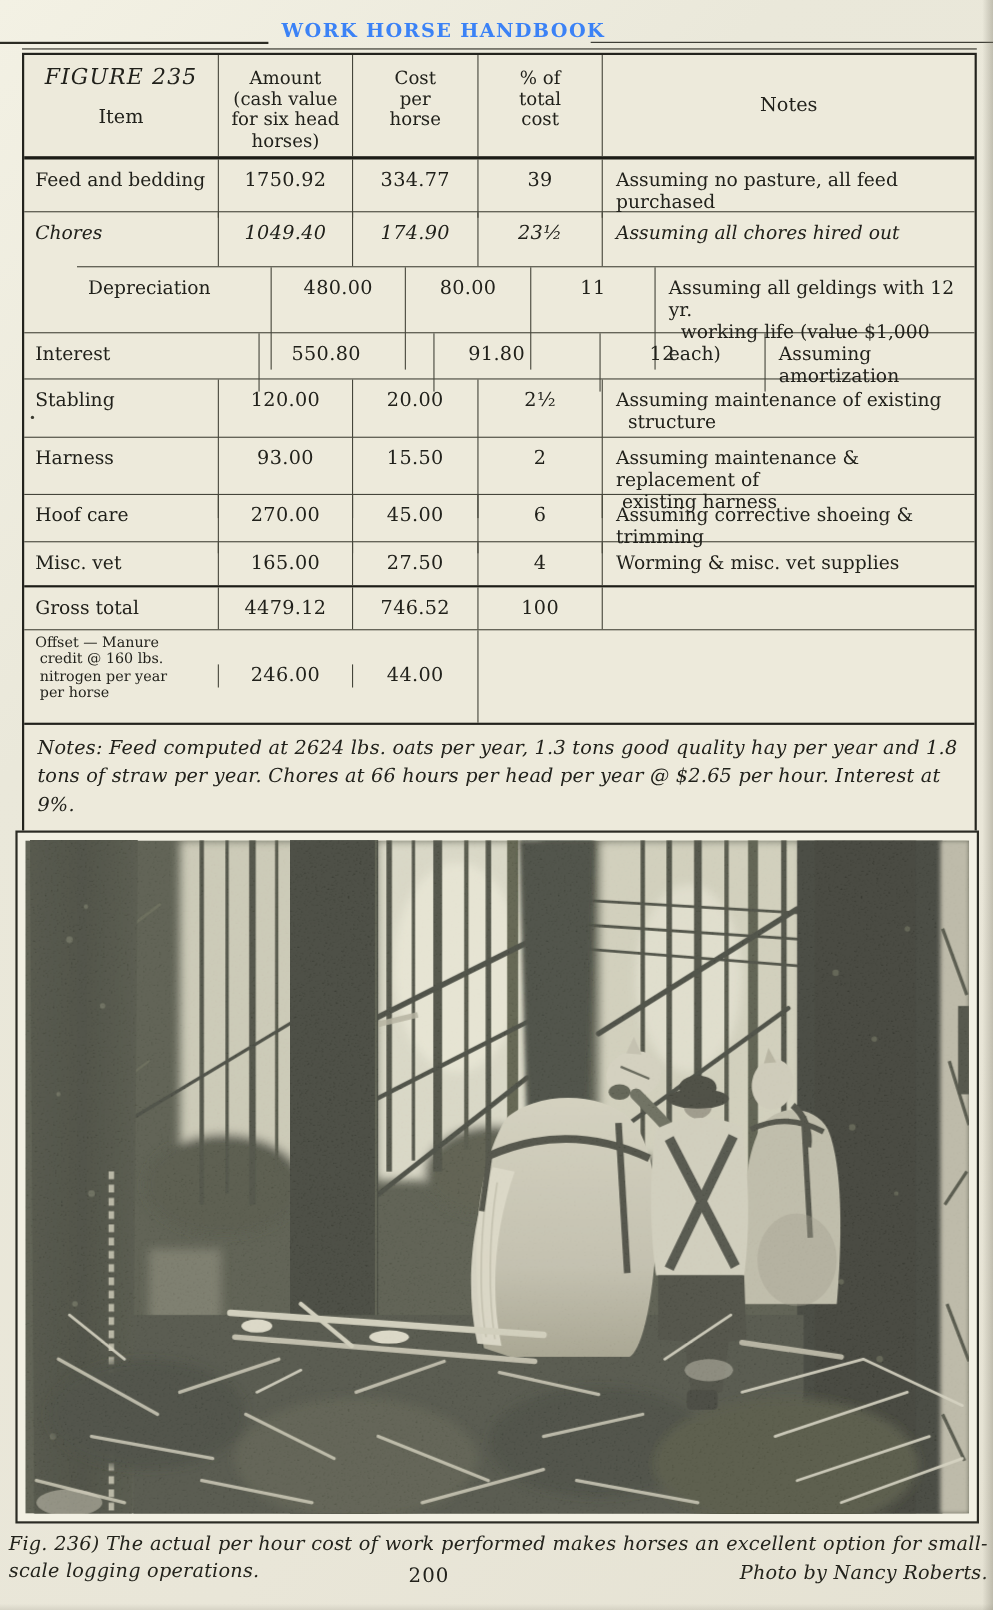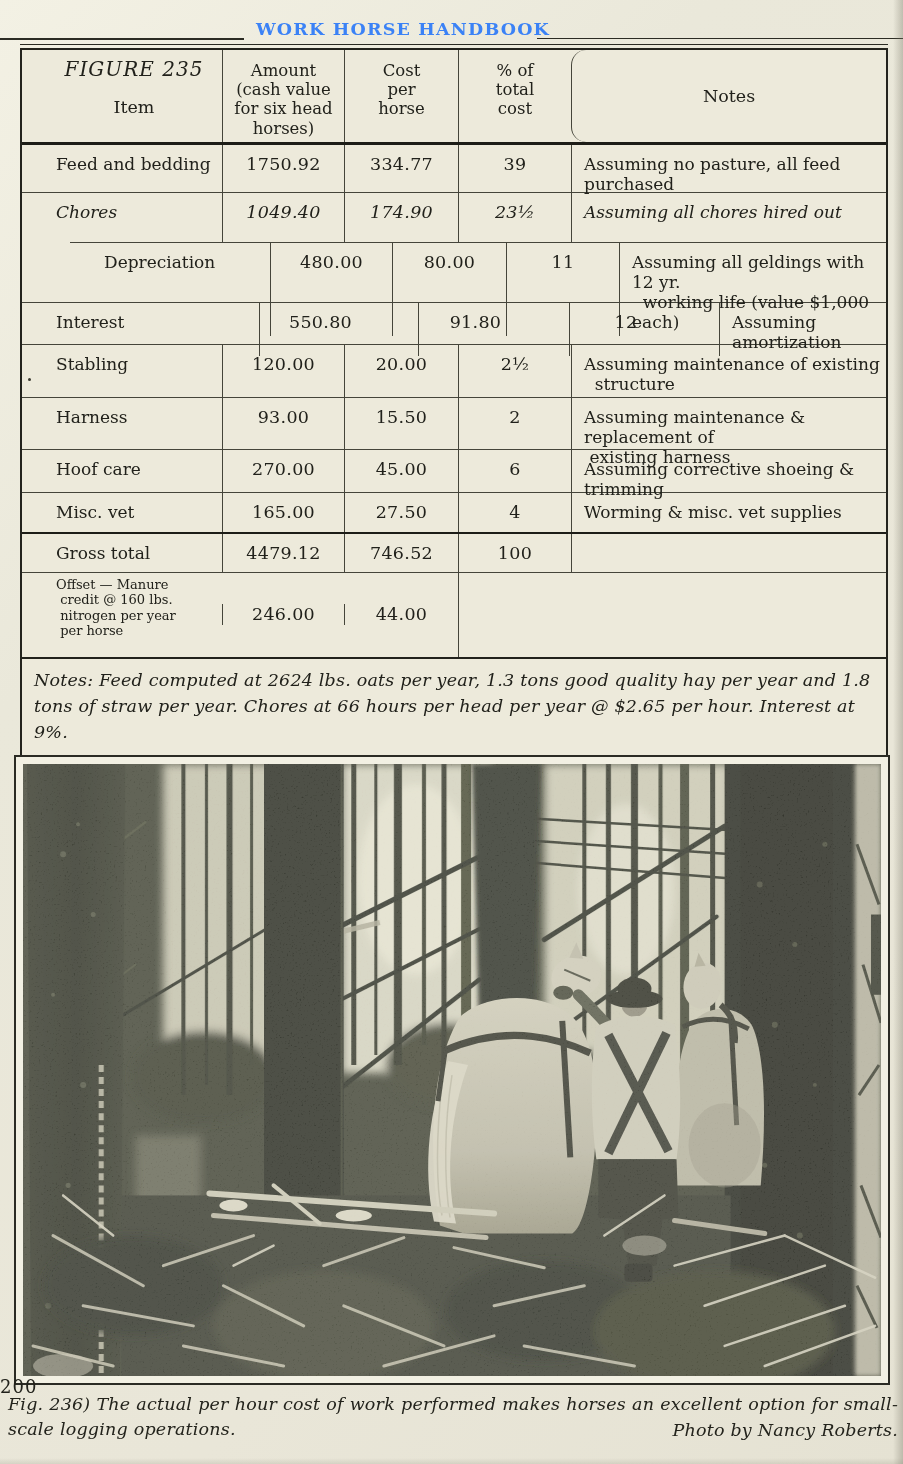--- a/index.html
+++ b/index.html
@@ -22,21 +22,21 @@
     letter-spacing:1.2px; color:#3b82f6; }
   .rule { position:absolute; top:28px; height:0; border-top:2px solid #2c2c24; }
   .rule.left { left:0; width:244px; }
   .rule.right { left:537px; width:366px; border-top-width:1.8px; }
 
   
   .tbl-outer { position:absolute; left:20px; top:44px; width:868px;
     border-top:1.6px solid #2a2a22; border-bottom:1.6px solid #2a2a22; padding:2.5px 0; }
   .tbl { border:2px solid #23231d; background:#edeadb; }
   .trow { display:grid; grid-template-columns:176px 122px 114px 113px 1fr;
-    border-top:1.4px solid #45453a;padding-left:24px; }
+    border-top:1.4px solid #45453a; }
   .trow.offset { grid-template-columns:176px 122px 114px 1fr; }
   .trow.hdr { border-top:none; height:92px; }
   .c { border-left:1.4px solid #45453a; font-size:17px; line-height:1.18; }
   .c:first-child { border-left:none; }
   .prewrap { white-space:pre-line; }
   .c-item { padding:9px 4px 4px 10px; }
   .c-num { text-align:center; padding-top:9px; font-size:17.5px; letter-spacing:.3px; }
   .c-notes { padding:9px 6px 4px 12px; }
   
   .r-feed  { height:50px; border-top:3px solid #1d1d17; }
@@ -49,37 +49,37 @@
   .r-misc  { height:40px; }
   .r-gross { height:40px; border-top:2.6px solid #1d1d17; }
   .r-off   { height:85px; }
   .trow.offset .c-num { align-self:center; padding-top:0; }
   .r-off .c-item { padding-top:4px; font-size:13px; line-height:1.2; }
   
   .h-c { display:flex; flex-direction:column; align-items:center; text-align:center; }
   .h-item .fig { font-style:italic; font-size:20px; letter-spacing:1px; margin-top:8px; }
   .h-item .itm { margin-top:16px; font-size:17.5px; }
   .h-mid { padding-top:11px; font-size:16.5px; line-height:1.18; }
-  .h-notes { justify-content:flex-start; padding-top:36px; font-size:17.5px;border-radius:15px; }
+  .h-notes { justify-content:flex-start; padding-top:36px; font-size:17.5px; }
   .speck { position:absolute; left:28px; top:378px; width:3px; height:3px; background:#3a3a30; border-radius:50%; }
   
   .footnote { border-top:2.6px solid #22221c; padding:8px 14px 12px 12px;
     font-style:italic; font-size:17.5px; line-height:1.5; letter-spacing:.2px; }
 
   
   .photo { position:absolute; left:14px; top:755px; width:876px; height:630px;
     border:2px solid #2b2b24; background:#f2f0e3; padding:7px; }
   .photo svg { display:block; width:100%; height:100%; }
 
   
   .caption { position:absolute; left:8px; top:1392px; width:890px;
     font-style:italic; font-size:17.5px; line-height:1.45; letter-spacing:.2px; color:#23231c; }
   .caption .capline { text-align:justify; }
   .caption .credit { text-align:right; margin-top:-25px; }
-  .pageno { position:absolute; left:0; top:1376px; width:780px; 
+  .pageno { position:absolute; left:0; top:1422px; width:780px; text-align:center;
     font-size:18px; letter-spacing:1px; }
 </style>
 </head>
 <body>
 
 <div class="runhead">
   <div class="rule left"></div>
   <div class="title">WORK HORSE HANDBOOK</div>
   <div class="rule right"></div>
 </div>

